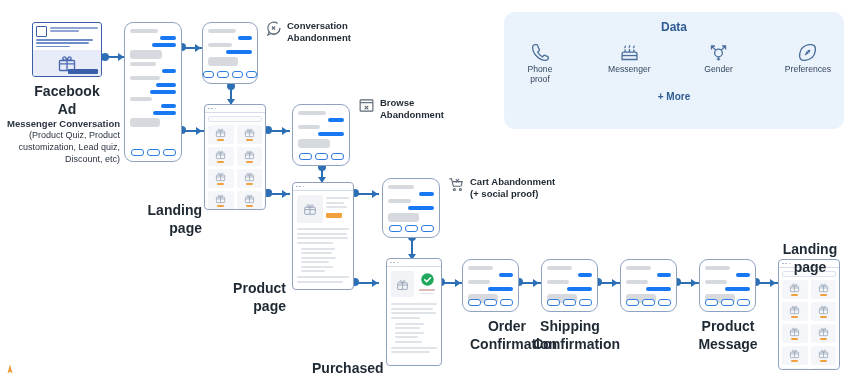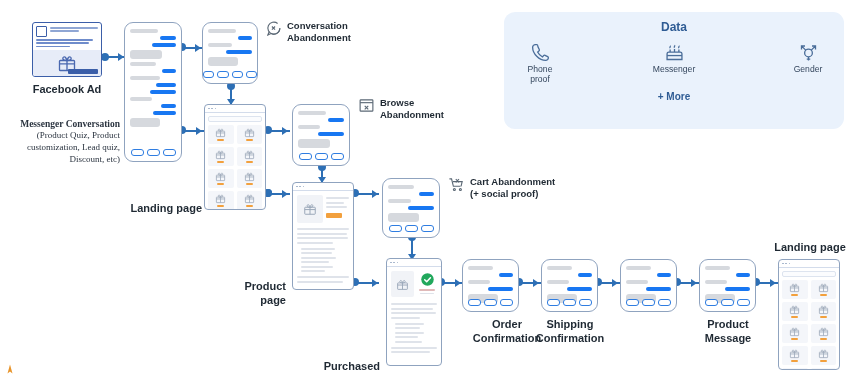--- a/index.html
+++ b/index.html
@@ -64,21 +64,21 @@
   
   .conn{position:absolute;background:#2d6fb5;}
   .conn.h{height:1.6px;}
   .conn.v{width:1.6px;}
   .knob{position:absolute;width:8px;height:8px;border-radius:50%;background:#2d6fb5;}
   .arrow{position:absolute;width:0;height:0;}
   .arrow.r{border-top:4px solid transparent;border-bottom:4px solid transparent;border-left:6px solid #2d6fb5;}
   .arrow.d{border-left:4px solid transparent;border-right:4px solid transparent;border-top:6px solid #2d6fb5;}
 
   
-  .lbl{position:absolute;font-size:11px;font-weight:bold;color:#1f2933;line-height:1.25;}
+  .lbl{position:absolute;font-size:14px;font-weight:bold;color:#1f2933;line-height:1.25;}
   .caption{position:absolute;font-size:9px;line-height:1.3;color:#2b3440;}
   .caption .t{font-weight:bold;font-size:9.5px;display:block;}
   .caption .s{font-weight:normal;}
 
   .annot{position:absolute;display:flex;align-items:flex-start;gap:5px;}
   .annot .txt{font-size:9.5px;font-weight:bold;line-height:1.22;color:#1f2933;white-space:pre-line;}
 
   
   #data-panel{
     position:absolute;left:504px;top:12px;width:340px;height:117px;
@@ -241,21 +241,21 @@
       <div class="row">
           <div class="bub tall" style="width:30px"></div>
         </div>
     </div>
     <div class="pills">
       <div class="pill"></div>
       <div class="pill"></div>
       <div class="pill"></div>
     </div>
   </div>
-  <div class="caption" style="left:4px;top:118px;width:116px;text-align:right;font-family:Liberation Serif, serif;">
+  <div class="caption" style="left:4px;top:118px;width:116px;text-align:right;">
     <span class="t">Messenger Conversation</span>
     <span class="s">(Product Quiz, Product customization, Lead quiz, Discount, etc)</span>
   </div>
 
   <div class="screen rounded-lg" style="left:202px;top:22px;width:56px;height:62px;">
     <div class="chatbody">
       <div class="row">
           <div class="bub g" style="width:28px"></div>
         </div>
       <div class="row right">
@@ -754,20 +754,29 @@
           <svg width="21" height="21" viewBox="0 0 24 24" fill="none" stroke="#4a6d99" stroke-width="1.5">
             <circle cx="12" cy="12.5" r="4.4"></circle>
               <path d="M12 17v4.2M10 19.6h4"></path>
             <path d="M15.2 9.3L19.5 5M16 4.6h4v4"></path>
               <path d="M8.8 9.3L4.5 5M8 4.6H4v4"></path>
           </svg>
         </div>
         <div class="cap">Gender</div>
       </div>
 
+      <div class="item">
+        <div class="ic">
+          <svg width="21" height="21" viewBox="0 0 24 24" fill="none" stroke="#4a6d99" stroke-width="1.5">
+            <path d="M4.3 19.7C1.8 17.2 3 9 6.8 6S17.2 1.8 19.7 4.3 21 14.5 17.2 17.6 6.8 22.2 4.3 19.7z"></path>
+            <path d="M9.2 14.8l5.6-5.6M10.5 11.2l2.3 2.3M12.4 9.4l2.3 2.3"></path>
+          </svg>
+        </div>
+        <div class="cap">Preferences</div>
+      </div>
 
     </div>
     <div class="more">+ More</div>
   </div>
 
   <svg class="wm" viewBox="0 0 24 24">
     <path d="M12 2 L17 20 L12 16 L7 20 Z" fill="#e8942a"></path>
   </svg>
 
 </div>

